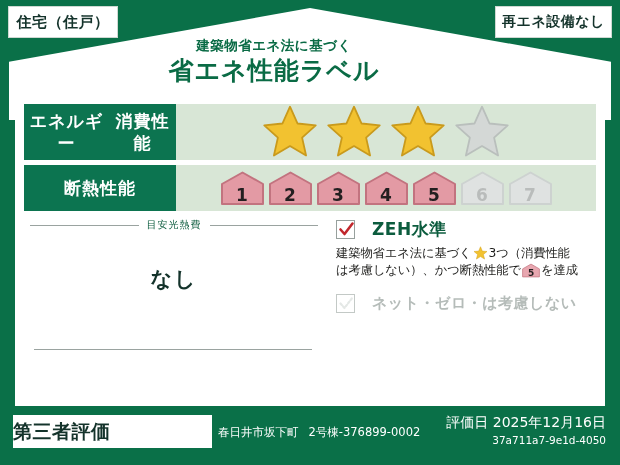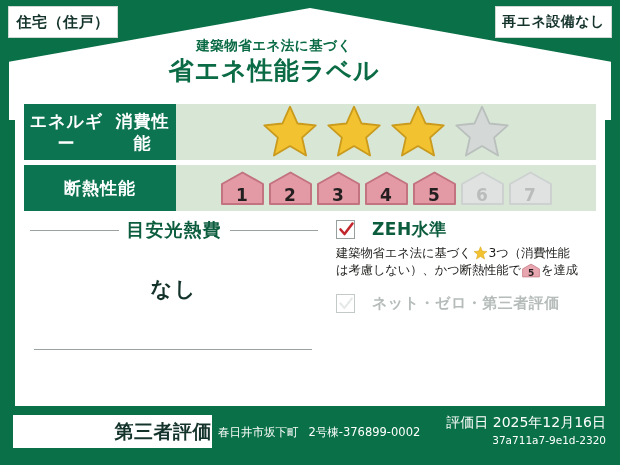--- a/index.html
+++ b/index.html
@@ -188,22 +188,22 @@
     gap: 8px;
     padding: 0 6px;
   }
   .cost-rule {
     flex: 1;
     height: 1px;
     background: #9aa3a0;
   }
   .cost-title {
     color: #0c5c3e;
-    font-size: 18px;
-    font-weight: bold;
+    font-size: 10px;
+    font-weight: normal;
     letter-spacing: 1px;
     white-space: nowrap;
   }
   .cost-value {
     text-align: center;
     color: #14332b;
     font-size: 21px;
     font-weight: bold;
     margin-top: 33px;
     letter-spacing: 2px;
@@ -273,21 +273,21 @@
   }
   .bels-plate {
     position: absolute;
     left: 13px;
     top: 9px;
     width: 199px;
     height: 33px;
     background: #ffffff;
     display: flex;
     align-items: center;
-    justify-content: flex-end;
+    justify-content: flex-start;
     gap: 7px;
   }
   .bels-jp {
     color: #14332b;
     font-size: 19px;
     font-weight: bold;
     letter-spacing: 0.5px;
   }
   .bels-en {
     color: #0c7450;
@@ -451,31 +451,31 @@
                 <path d="M1.5 14 L22.5 2 L43.5 14 L43.5 34 L1.5 34 Z" fill="#e8a7b0" stroke="#c77c88" stroke-width="2"></path>
               </svg><span class="n">5</span></span><span>を達成</span>
         </div>
 
         <div class="check-line nze-row">
           <div class="cbox dim">
             <svg width="17" height="17" viewBox="0 0 17 17">
               <path d="M2.5 8.5 L6.5 13 L14.5 2.5" stroke="#e4e8e6" stroke-width="2.2" fill="none" stroke-linecap="round" stroke-linejoin="round" stroke-dasharray="2 2"></path>
             </svg>
           </div>
-          <div class="check-label dim">ネット・ゼロ・第三者評価</div>
+          <div class="check-label dim">ネット・ゼロ・は考慮しない</div>
         </div>
 
       </div>
     </div>
   </div>
 
   <div class="footer">
     <div class="bels-plate">
       <span class="bels-jp">第三者評価</span>
     </div>
     <div class="addr"><span>春日井市坂下町</span><span class="gap"></span><span>2号棟-376899-0002</span></div>
     <div class="eval">
       <div class="eval-date">評価日 2025年12月16日</div>
-      <div class="eval-id">37a711a7-9e1d-2320</div>
+      <div class="eval-id">37a711a7-9e1d-4050</div>
     </div>
   </div>
 
 </div>
 
 </body></html>

